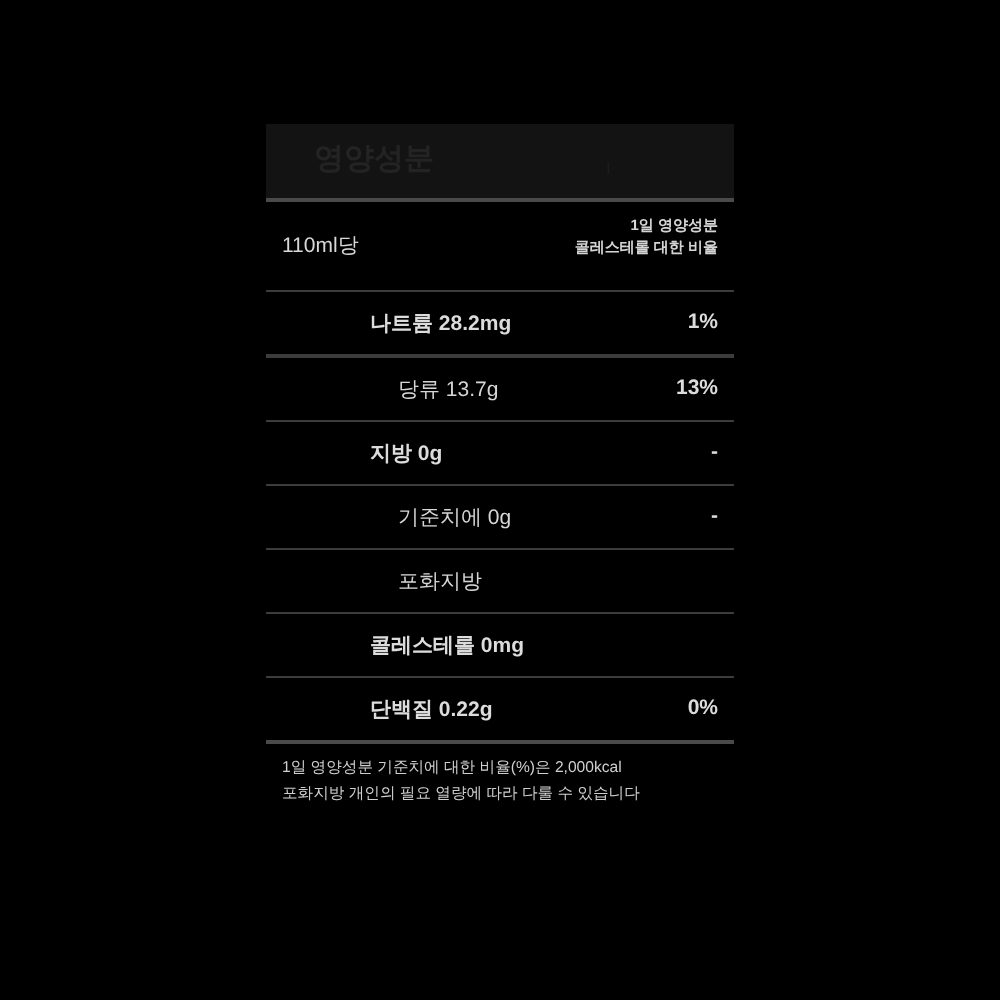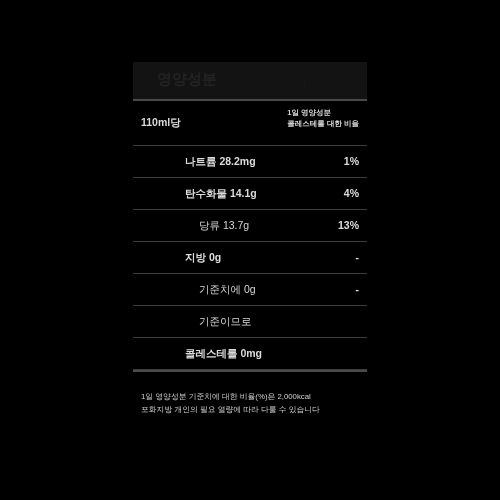--- a/index.html
+++ b/index.html
@@ -59,27 +59,27 @@
   .serving-row {
     position: relative;
     height: 44px;
   }
   .serving-left {
     position: absolute;
     left: 8px;
     top: 15px;
     font-size: 10.5px;
     color: #d8d8d8;
-    font-weight: bold;
+    font-weight: normal;
   }
   .serving-right {
     position: absolute;
     right: 8px;
     top: 6px;
-    text-align: left;
+    text-align: right;
     font-size: 7.5px;
     color: #d4d4d4;
     line-height: 11px;
     font-weight: bold;
   }
   .nut-row {
     position: relative;
     height: 31px;
   }
   .nut-row .label {
@@ -99,21 +99,21 @@
   }
   .nut-row .value {
     position: absolute;
     right: 8px;
     top: 9px;
     font-size: 10.5px;
     color: #dcdcdc;
     font-weight: bold;
   }
   .footnote {
-    padding: 19px 8px 0 8px;
+    padding: 6px 8px 0 8px;
     font-size: 7.8px;
     color: #cfcfcf;
     line-height: 12.5px;
   }
   .footnote div {
     white-space: nowrap;
   }
 </style>
 </head>
 <body>
@@ -137,24 +137,20 @@
     </div>
 
     <div class="rule"></div>
 
     <div class="nut-row">
       <div class="label">나트륨 28.2mg</div>
       <div class="value">1%</div>
     </div>
     <div class="rule"></div>
 
-    <div class="nut-row">
-      <div class="label">탄수화물 14.1g</div>
-      <div class="value">4%</div>
-    </div>
     <div class="rule"></div>
 
     <div class="nut-row indent">
       <div class="label">당류 13.7g</div>
       <div class="value">13%</div>
     </div>
     <div class="rule"></div>
 
     <div class="nut-row">
       <div class="label">지방 0g</div>
@@ -162,31 +158,35 @@
     </div>
     <div class="rule"></div>
 
     <div class="nut-row indent">
       <div class="label">기준치에 0g</div>
       <div class="value">-</div>
     </div>
     <div class="rule"></div>
 
     <div class="nut-row indent">
-      <div class="label">기준이므로</div>
+      <div class="label">포화지방</div>
       <div class="value"></div>
     </div>
     <div class="rule"></div>
 
     <div class="nut-row">
       <div class="label">콜레스테롤 0mg</div>
       <div class="value"></div>
     </div>
     <div class="rule"></div>
 
+    <div class="nut-row">
+      <div class="label">단백질 0.22g</div>
+      <div class="value">0%</div>
+    </div>
     <div class="rule thick"></div>
 
     <div class="footnote">
       <div>1일 영양성분 기준치에 대한 비율(%)은 2,000kcal</div>
       <div>포화지방 개인의 필요 열량에 따라 다룰 수 있습니다</div>
     </div>
 
   </div>
 </div>
 

